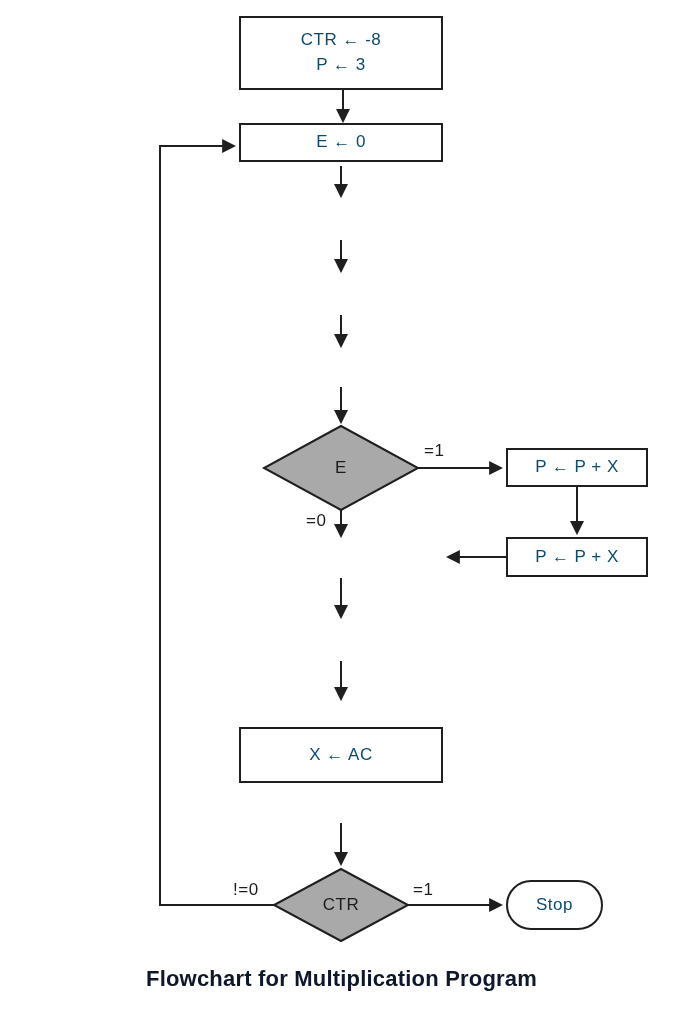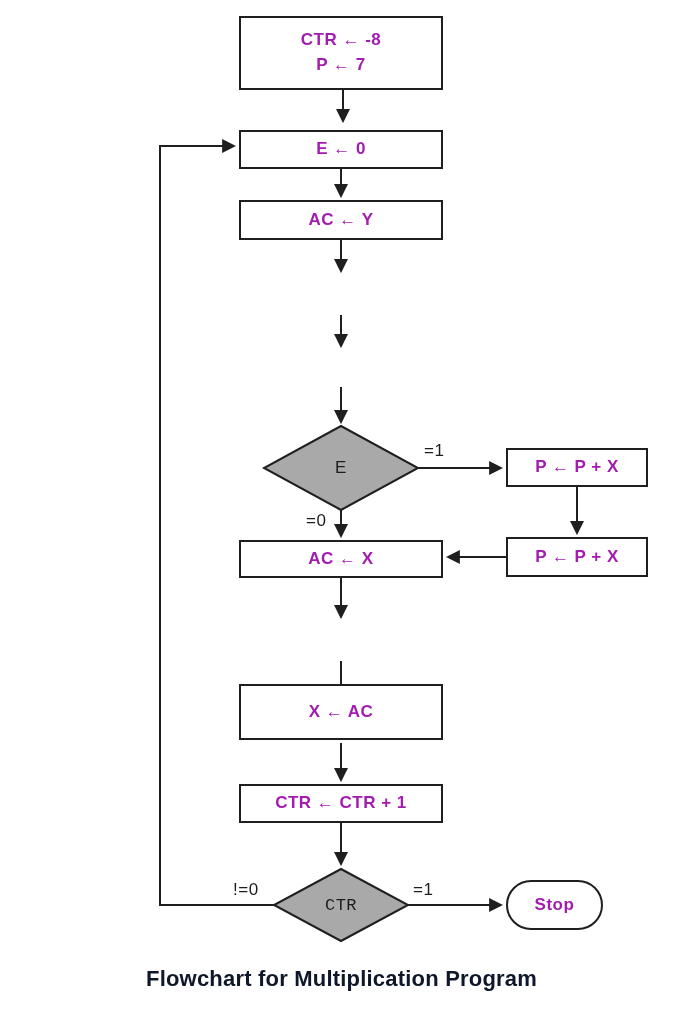--- a/index.html
+++ b/index.html
@@ -23,24 +23,23 @@
   }
   .node {
     position: absolute;
     display: flex;
     flex-direction: column;
     align-items: center;
     justify-content: center;
     box-sizing: border-box;
     font-size: 17px;
     letter-spacing: 0.5px;
-    color: #a21caf;
+    color: #0c4a6e;
     text-align: center;
     line-height: 1.45;
-    font-weight: bold;
   }
   .process {
     background: #ffffff;
     border: 2px solid var(--stroke, #1f1f1f);
   }
   .terminal {
     background: #ffffff;
     border: 2px solid var(--stroke, #1f1f1f);
     border-radius: 25px;
   }
@@ -115,43 +114,40 @@
 
       <polyline points="274,905 160,905 160,146 234,146" marker-end="url(#arrow)"></polyline>
     </g>
 
     <polygon points="341,426 418,468 341,510 264,468" fill="#a9a9a9" stroke="#1f1f1f" stroke-width="2"></polygon>
     <polygon points="341,869 408,905 341,941 274,905" fill="#a9a9a9" stroke="#1f1f1f" stroke-width="2"></polygon>
   </svg>
 
   <div class="node process" style="left:239px; top:16px; width:204px; height:74px;">
     <span>CTR ← -8</span>
-    <span>P ← 7</span>
+    <span>P ← 3</span>
   </div>
 
-  <div class="node process" style="left:239px; top:130px; width:204px; height:39px;">E ← 0</div>
+  <div class="node process" style="left:239px; top:123px; width:204px; height:39px;">E ← 0</div>
 
-  <div class="node process" style="left:239px; top:200px; width:204px; height:40px;">AC ← Y</div>
 
 
 
   <div class="diamond-label" style="left:291px; top:451px; width:100px; height:34px;">E</div>
 
   <div class="node process" style="left:506px; top:448px; width:142px; height:39px;">P ← P + X</div>
 
   <div class="node process" style="left:506px; top:537px; width:142px; height:40px;">P ← P + X</div>
 
-  <div class="node process" style="left:239px; top:540px; width:204px; height:38px;">AC ← X</div>
 
 
-  <div class="node process" style="left:239px; top:684px; width:204px; height:56px;">X ← AC</div>
+  <div class="node process" style="left:239px; top:727px; width:204px; height:56px;">X ← AC</div>
 
-  <div class="node process" style="left:239px; top:784px; width:204px; height:39px;">CTR ← CTR + 1</div>
 
-  <div class="diamond-label" style="left:291px; top:888px; width:100px; height:34px;font-family:Liberation Mono, monospace;">CTR</div>
+  <div class="diamond-label" style="left:291px; top:888px; width:100px; height:34px;">CTR</div>
 
   <div class="node terminal" style="left:506px; top:880px; width:97px; height:50px;">Stop</div>
 
   <span class="edge-label" style="left:424px; top:441px;">=1</span>
   <span class="edge-label" style="left:306px; top:511px;">=0</span>
   <span class="edge-label" style="left:233px; top:880px;">!=0</span>
   <span class="edge-label" style="left:413px; top:880px;">=1</span>
 
   <div class="caption">Flowchart for Multiplication Program</div>
 

